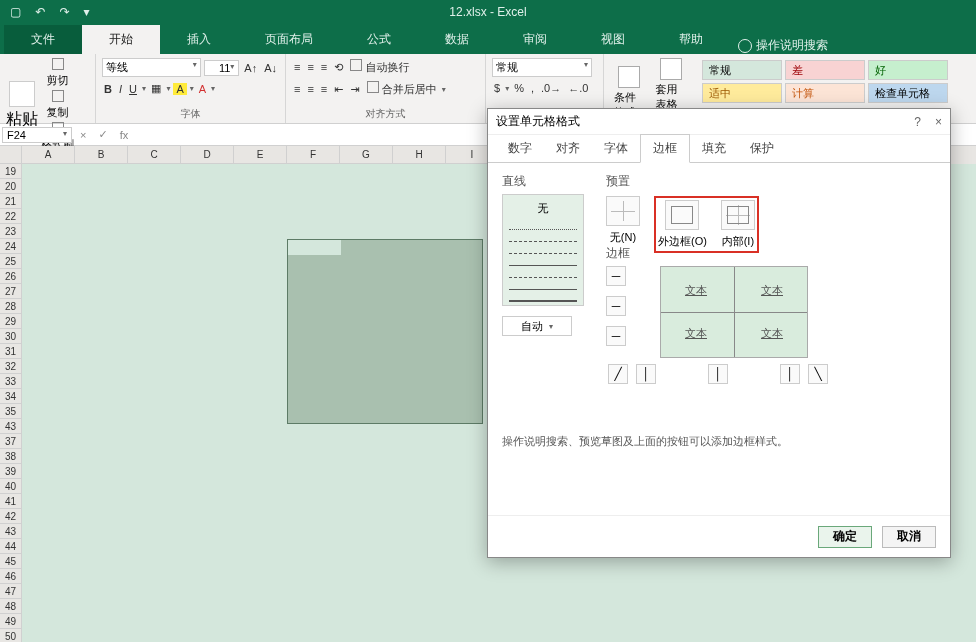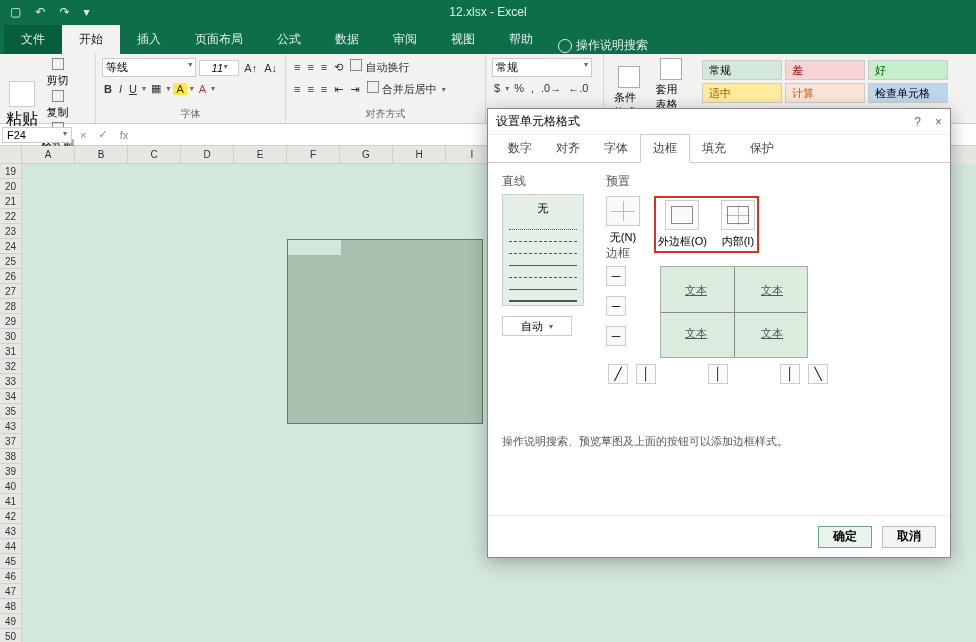--- a/index.html
+++ b/index.html
@@ -4,41 +4,41 @@
   <style>
     * { margin: 0; padding: 0; box-sizing: border-box; font-family: "Microsoft YaHei", Arial, sans-serif; }
     body { width: 976px; height: 642px; background: #fff; overflow: hidden; position: relative; }
 
     .titlebar { height: 24px; background: #0d6e49; display: flex; align-items: center; justify-content: center; position: relative; }
     .titlebar-left { position: absolute; left: 6px; display: flex; gap: 6px; align-items: center; }
     .titlebar-left .qb { color: #e0f0ea; font-size: 12px; padding: 0 4px; }
     .titlebar-title { color: #e0f0ea; font-size: 12px; }
 
     .tabs { height: 30px; background: #0d6e49; display: flex; align-items: flex-end; padding-left: 4px; }
-    .tab { color: #e0f0ea; font-size: 12px; padding: 6px 17px; cursor: pointer; }
+    .tab { color: #e0f0ea; font-size: 12px; padding: 6px 27px; cursor: pointer; }
     .tab.file { background: #085d3c; }
     .tab.active { background: #f3f2f1; color: #1a1a1a; }
     .tab-help { margin-left: 8px; display: flex; align-items: center; color: #e0f0ea; font-size: 12px; gap: 4px; }
     .bulb { width: 14px; height: 14px; border: 1px solid #e0f0ea; border-radius: 50%; display: inline-block; }
 
     .ribbon { height: 70px; background: #f3f2f1; border-bottom: 1px solid #d0d0d0; display: flex; }
     .ribbon-group { border-right: 1px solid #d6d6d6; padding: 4px 6px 2px; display: flex; flex-direction: column; justify-content: space-between; }
     .ribbon-group .label { font-size: 10px; color: #666; text-align: center; margin-top: 2px; }
     .ribbon-row { display: flex; align-items: center; gap: 3px; }
     .rb { font-size: 11px; color: #333; cursor: pointer; padding: 1px 2px; }
     .rb.bold { font-weight: bold; }
     .rb.italic { font-style: italic; }
     .rb.underline { text-decoration: underline; }
     .paste-btn { display: flex; flex-direction: column; align-items: center; gap: 2px; }
     .paste-icon { width: 26px; height: 26px; background: #fff; border: 1px solid #ccc; }
     .clip-col { display: flex; flex-direction: column; gap: 2px; font-size: 11px; }
     .clip-col span { display: flex; align-items: center; gap: 3px; flex-direction: column; }
     .mini-icon { width: 12px; height: 12px; display: inline-block; border: 1px solid #888; }
     .font-select { font-size: 11px; border: 1px solid #ccc; background: #fff; padding: 1px 3px; width: 100px; display: flex; justify-content: space-between; }
-    .size-select { font-size: 11px; border: 1px solid #ccc; background: #fff; padding: 1px 19px; width: 36px; display: flex; justify-content: center; font-style: italic; }
+    .size-select { font-size: 11px; border: 1px solid #ccc; background: #fff; padding: 1px 4px; width: 36px; display: flex; justify-content: flex-end; }
     .caret { font-size: 8px; color: #666; }
     .num-select { font-size: 11px; border: 1px solid #ccc; background: #fff; padding: 1px 3px; width: 100px; display: flex; justify-content: space-between; }
     .big-btn { display: flex; flex-direction: column; align-items: center; font-size: 11px; gap: 2px; padding: 0 4px; }
     .big-btn .bi { width: 22px; height: 22px; border: 1px solid #aaa; background: #fff; }
     .style-pill { width: 80px; height: 20px; border: 1px solid #ccc; font-size: 11px; display: flex; align-items: center; padding-left: 6px; }
 
     .formulabar { height: 22px; border-bottom: 1px solid #d0d0d0; display: flex; align-items: center; font-size: 11px; }
     .namebox { width: 70px; border: 1px solid #ccc; padding: 1px 4px; margin: 0 2px; display: flex; justify-content: space-between; background: #fff; }
     .fx-btn { padding: 0 6px; color: #888; }
     .fx-input { flex: 1; padding: 1px 4px; }

